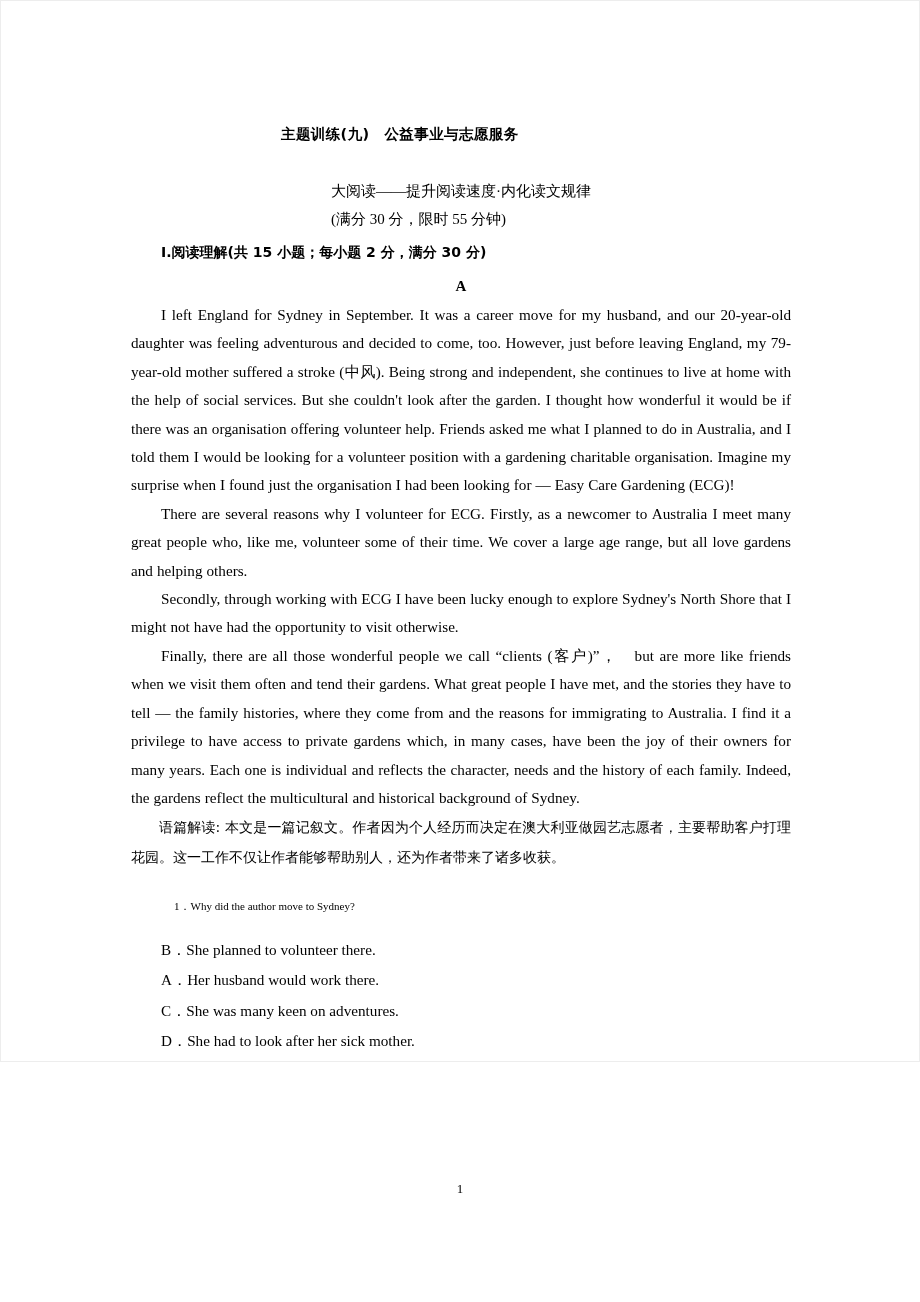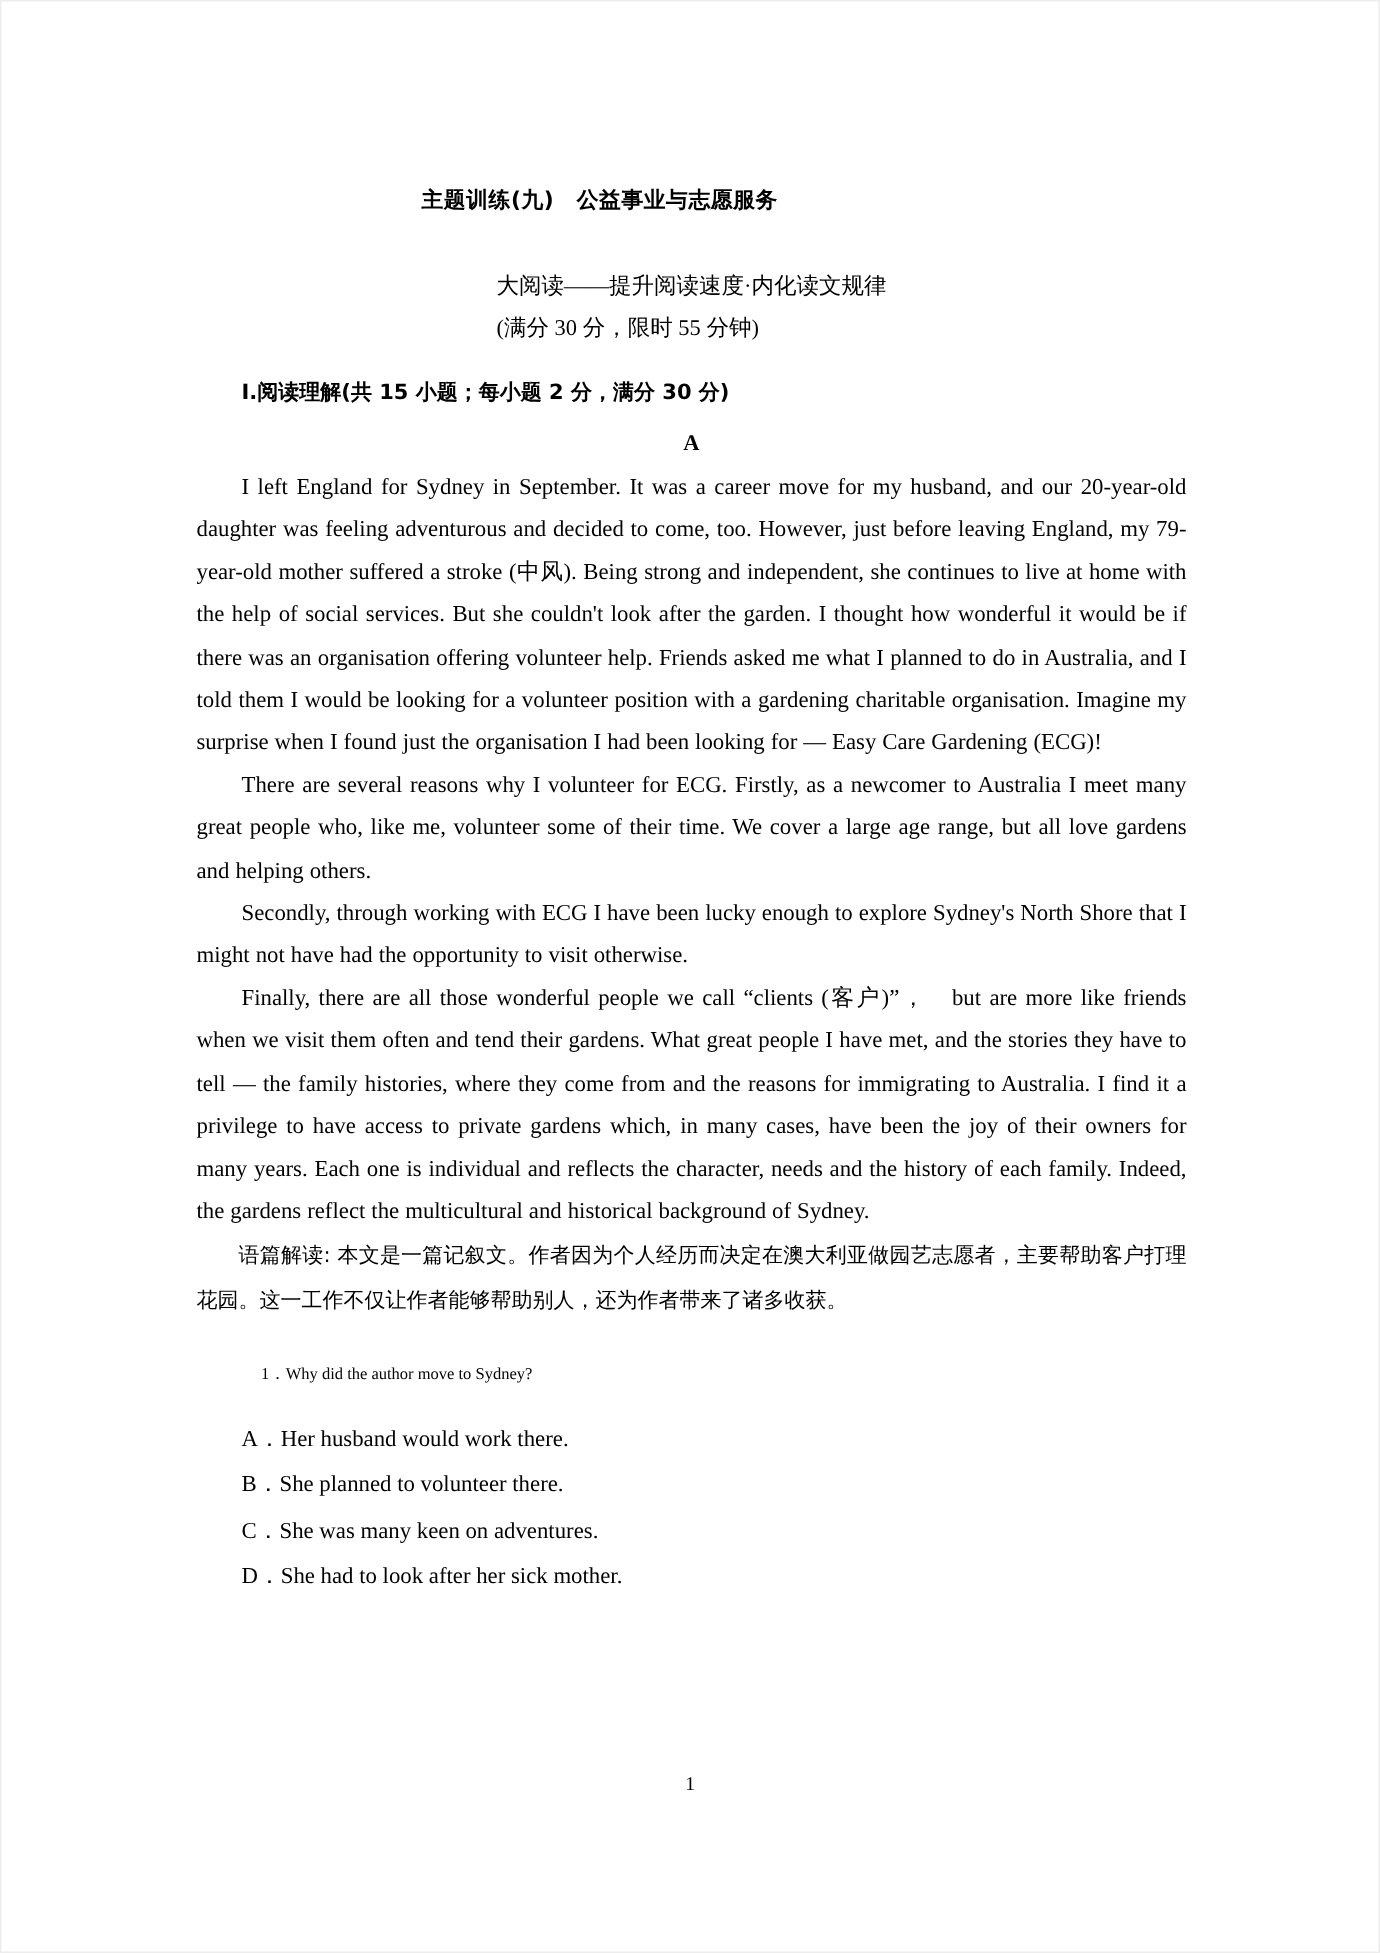--- a/index.html
+++ b/index.html
@@ -11,21 +11,21 @@
     width: 920px;
     height: 1302px;
     font-family: "Liberation Serif", "DejaVu Serif", serif;
     color: #000000;
     -webkit-font-smoothing: antialiased;
   }
 
   .page {
     position: relative;
     width: 920px;
-    height: 1302px;
+    height: 1062px;
     box-sizing: border-box;
     background: #fff;
     border: 1px solid #ededed;
   }
 
   .content {
     position: absolute;
     left: 130px;
     top: 118px;
     width: 660px;
@@ -52,21 +52,21 @@
   .doc-score {
     font-size: 15px;
     padding-left: 200px;
     line-height: 28px;
     white-space: pre;
   }
 
   .section-head {
     font-size: 15px;
     line-height: 30px;
-    margin-top: 14px;
+    margin-top: 4px;
     padding-left: 30px;
     white-space: pre;
   }
   .section-head b {
     font-family: "DejaVu Sans", "Liberation Sans", sans-serif;
     font-weight: bold;
     font-size: 14px;
   }
 
   .passage-label {
@@ -165,22 +165,22 @@
     <p class="para">There are several reasons why I volunteer for ECG. Firstly, as a newcomer to Australia I meet many great people who, like me, volunteer some of their time. We cover a large age range, but all love gardens and helping others.</p>
     <p class="para">Secondly, through working with ECG I have been lucky enough to explore Sydney's North Shore that I might not have had the opportunity to visit otherwise.</p>
     <p class="para">Finally, there are all those wonderful people we call “clients (客户)”，　but are more like friends when we visit them often and tend their gardens. What great people I have met, and the stories they have to tell — the family histories, where they come from and the reasons for immigrating to Australia. I find it a privilege to have access to private gardens which, in many cases, have been the joy of their owners for many years. Each one is individual and reflects the character, needs and the history of each family. Indeed, the gardens reflect the multicultural and historical background of Sydney.</p>
 
     <p class="analysis"><span class="lead">语篇解读:</span><span> 本文是一篇记叙文。作者因为个人经历而决定在澳大利亚做园艺志愿者，主要帮助客户打理花园。这一工作不仅让作者能够帮助别人，还为作者带来了诸多收获。</span></p>
 
     <div class="spacer-sm"></div>
 
     <p class="question"><span>1．</span><span>Why did the author move to Sydney?</span></p>
 
+    <p class="option">B．She planned to volunteer there.</p>
     <p class="option">A．Her husband would work there.</p>
-    <p class="option">B．She planned to volunteer there.</p>
     <p class="option">C．She was many keen on adventures.</p>
     <p class="option">D．She had to look after her sick mother.</p>
 
 
   </div>
 
   <div class="page-number">1</div>
 
 </div>
 

